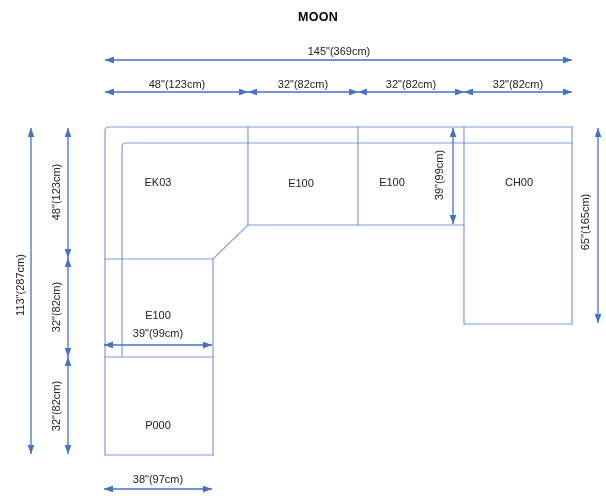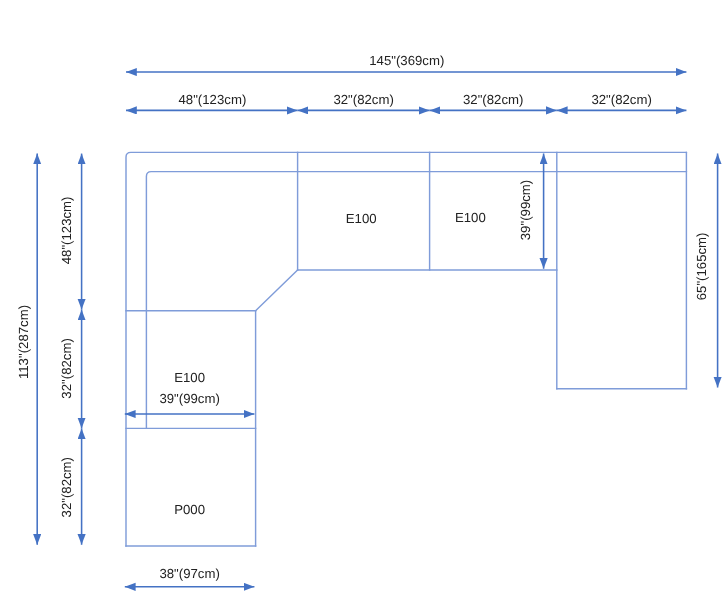--- a/index.html
+++ b/index.html
@@ -106,39 +106,42 @@
       <line class="dim-line" x1="453" y1="128" x2="453" y2="224" marker-start="url(#arrow)" marker-end="url(#arrow)"></line>
 
       <line class="dim-line" x1="598" y1="128" x2="598" y2="323" marker-start="url(#arrow)" marker-end="url(#arrow)"></line>
 
       <line class="dim-line" x1="104" y1="345" x2="212" y2="345" marker-start="url(#arrow)" marker-end="url(#arrow)"></line>
 
       <line class="dim-line" x1="104" y1="489" x2="212" y2="489" marker-start="url(#arrow)" marker-end="url(#arrow)"></line>
     </g>
   </svg>
 
+  <div class="lbl title" style="left:268px; top:10px;">MOON</div>
 
   <div class="lbl" style="left:289px; top:44px;">145"(369cm)</div>
 
   <div class="lbl" style="left:127px; top:77px;">48"(123cm)</div>
   <div class="lbl" style="left:253px; top:77px;">32"(82cm)</div>
   <div class="lbl" style="left:361px; top:77px;">32"(82cm)</div>
   <div class="lbl" style="left:468px; top:77px;">32"(82cm)</div>
 
   <div class="lbl rot" style="left:-40px; top:278px;">113"(287cm)</div>
 
   <div class="lbl rot" style="left:-4px; top:185px;">48"(123cm)</div>
   <div class="lbl rot" style="left:-4px; top:300px;">32"(82cm)</div>
   <div class="lbl rot" style="left:-4px; top:399px;">32"(82cm)</div>
 
   <div class="lbl rot" style="left:379px; top:168px;">39"(99cm)</div>
 
   <div class="lbl rot" style="left:525px; top:215px;">65"(165cm)</div>
 
+  <div class="lbl" style="left:108px; top:175px;">EK03</div>
   <div class="lbl" style="left:251px; top:176px;">E100</div>
   <div class="lbl" style="left:342px; top:175px;">E100</div>
+  <div class="lbl" style="left:469px; top:175px;">CH00</div>
   <div class="lbl" style="left:108px; top:308px;">E100</div>
   <div class="lbl" style="left:108px; top:326px;">39"(99cm)</div>
   <div class="lbl" style="left:108px; top:404px;margin-top:14px;">P000</div>
 
   <div class="lbl" style="left:108px; top:472px;">38"(97cm)</div>
 
 </div>
 
 </body></html>

